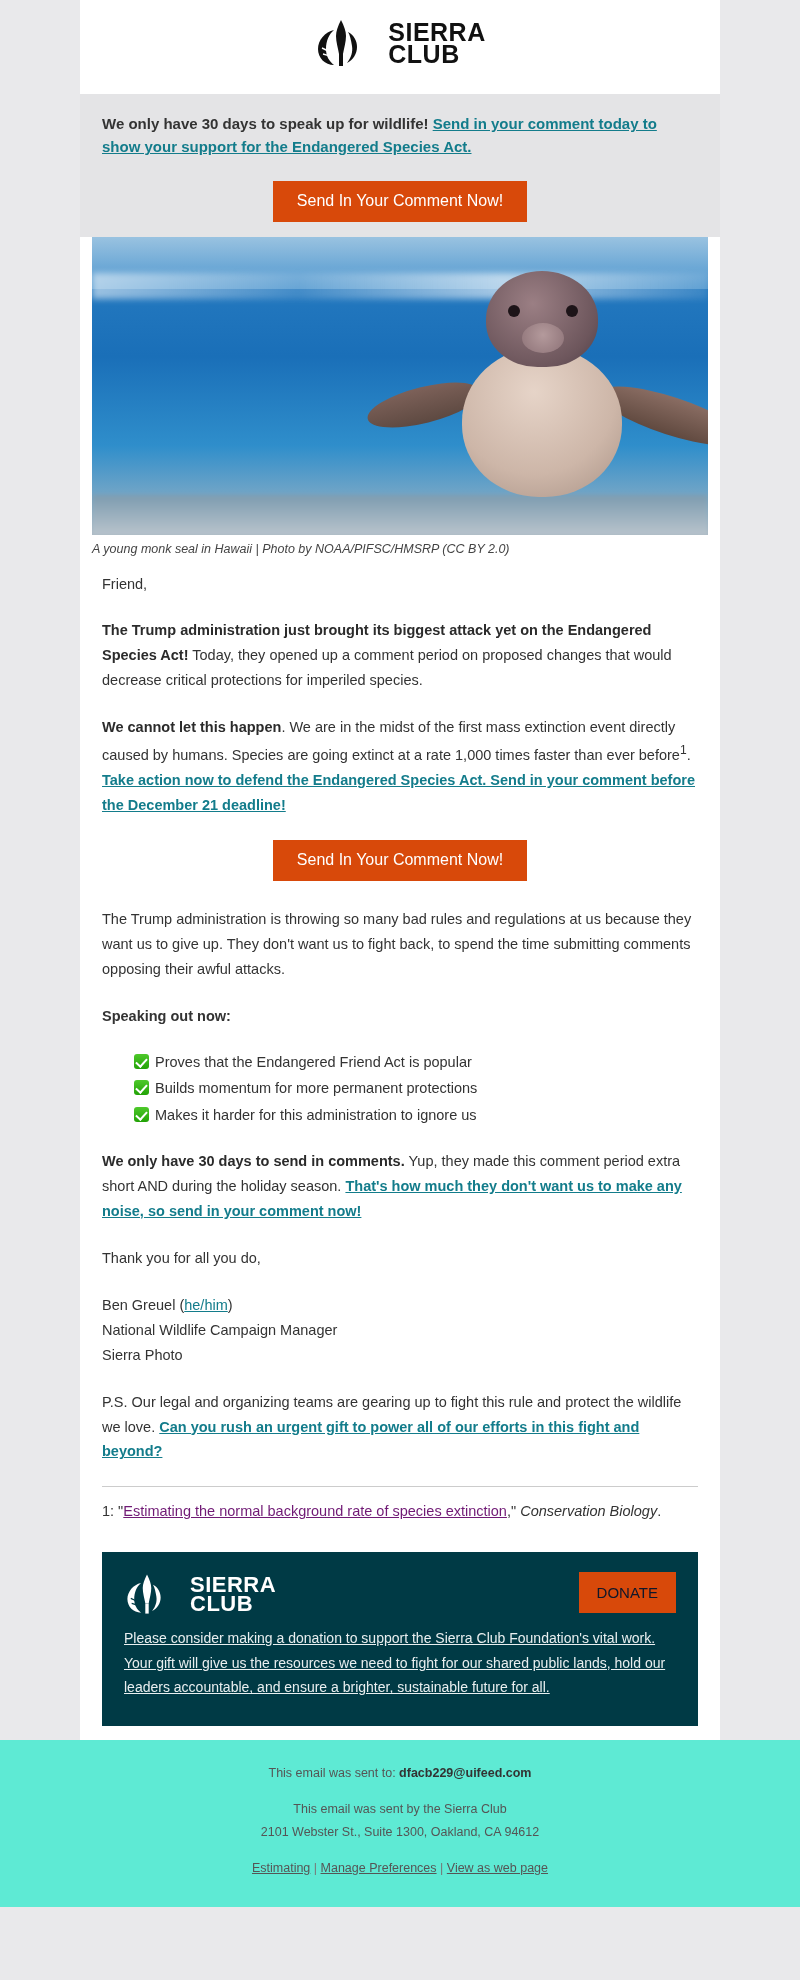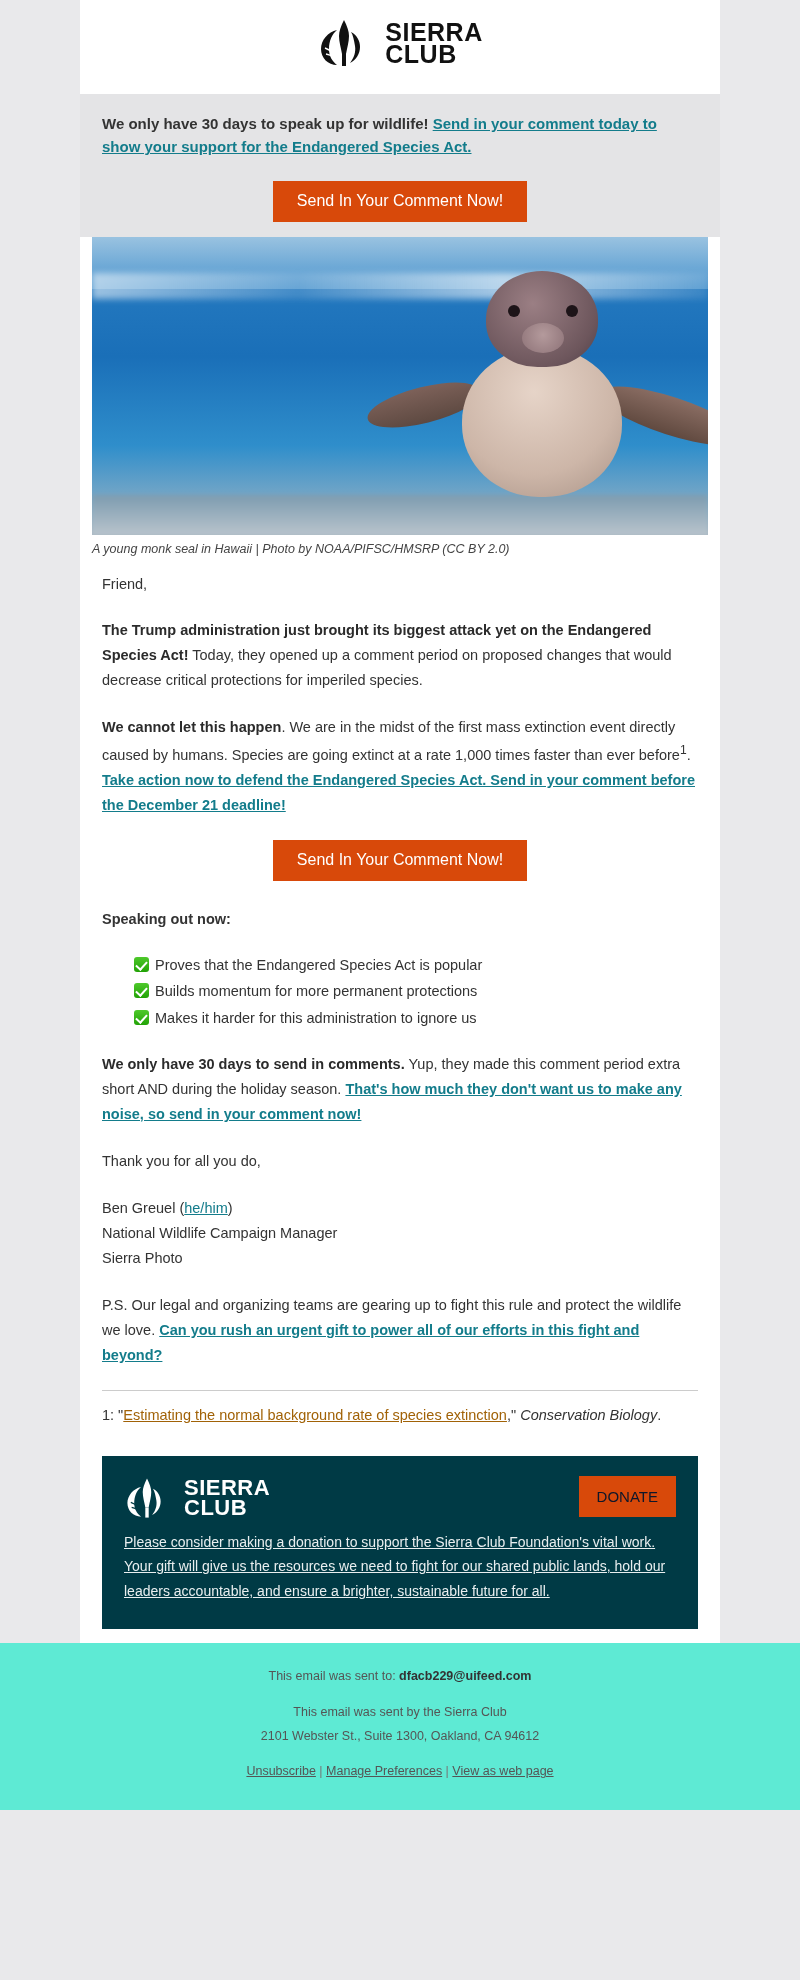--- a/index.html
+++ b/index.html
@@ -18,21 +18,21 @@
     background: #ffffff;
     padding: 0;
   }
 
   
   .logo-header {
     text-align: center;
     padding: 18px 0 22px 0;
     background: #ffffff;
   }
-  .sc-logo { display:inline-flex; align-items:center; gap:14px; }
+  .sc-logo { display:inline-flex; align-items:center; gap:20px; }
   .sc-logo-text {
     font-family: "Liberation Sans", sans-serif;
     font-weight: 700;
     font-size: 25px;
     line-height: 0.88;
     letter-spacing: 0.5px;
     color: #111111;
     text-align: left;
   }
 
@@ -165,21 +165,21 @@
     position:absolute; left:4px; top:2px;
     width:5px; height:9px;
     border: solid #ffffff;
     border-width: 0 2px 2px 0;
     transform: rotate(42deg);
   }
   .sig { font-size: 14.5px; line-height: 1.72; margin: 0 0 22px 0; }
   .sig a { color:#137C8B; text-decoration: underline; }
   hr.rule { border:0; border-top:1px solid #cccccc; margin: 6px 0 12px 0; }
   .footnote { font-size: 11px; color:#444444; line-height:1.5; margin:0 0 14px 0; }
-  .footnote a { color:#a16207; text-decoration: underline; text-align: right; }
+  .footnote a { color:#701a75; text-decoration: underline; text-align: right; }
   .footnote i { font-style: italic; }
 
   
   .donate-outer { padding: 0 22px 0 22px; background:#ffffff; }
   .donate-panel {
     background: #003A45;
     padding: 20px 22px 26px 22px;
   }
   .donate-top { display:flex; align-items:flex-start; justify-content:space-between; }
   .sc-logo-white .sc-logo-text { color:#ffffff; font-size:22px; }
@@ -275,24 +275,25 @@
       </p>
 
       <p>
         <b>We cannot let this happen</b><span>. We are in the midst of the first mass extinction event directly caused by humans. Species are going extinct at a rate 1,000 times faster than ever before</span><sup>1</sup><span>. </span><a class="tealink" href="#">Take action now to defend the Endangered Species Act. Send in your comment before the December 21 deadline!</a>
       </p>
 
       <div class="mid-cta">
         <a class="cta-btn" href="#">Send In Your Comment Now!</a>
       </div>
 
+      <p>The Trump administration is throwing so many bad rules and regulations at us because they want us to give up. They don't want us to fight back, to spend the time submitting comments opposing their awful attacks.</p>
 
       <p class="speaking-title">Speaking out now:</p>
       <ul class="checklist">
-        <li><span class="check"></span><span>Proves that the Endangered Species Act is popular</span></li>
+        <li><span class="check"></span><span>Proves that the Endangered Friend Act is popular</span></li>
         <li><span class="check"></span><span>Builds momentum for more permanent protections</span></li>
         <li><span class="check"></span><span>Makes it harder for this administration to ignore us</span></li>
       </ul>
 
       <p>
         <b>We only have 30 days to send in comments.</b><span> Yup, they made this comment period extra short AND during the holiday season. </span><a class="tealink" href="#">That's how much they don't want us to make any noise, so send in your comment now!</a>
       </p>
 
       <p>Thank you for all you do,</p>
 
@@ -341,16 +342,16 @@
 
   <div class="footer">
     <div class="sent-to">
       <span>This email was sent to: </span><b>dfacb229@uifeed.com</b>
     </div>
     <div class="footer-gap"></div>
     <div>This email was sent by the Sierra Club</div>
     <div>2101 Webster St., Suite 1300, Oakland, CA 94612</div>
     <div class="footer-gap"></div>
     <div class="links">
-      <a href="#">Unsubscribe</a><span class="sep"> | </span><a href="#">Manage Preferences</a><span class="sep"> | </span><a href="#">View as web page</a>
+      <a href="#">Estimating</a><span class="sep"> | </span><a href="#">Manage Preferences</a><span class="sep"> | </span><a href="#">View as web page</a>
     </div>
   </div>
 </div>
 
 </body></html>

